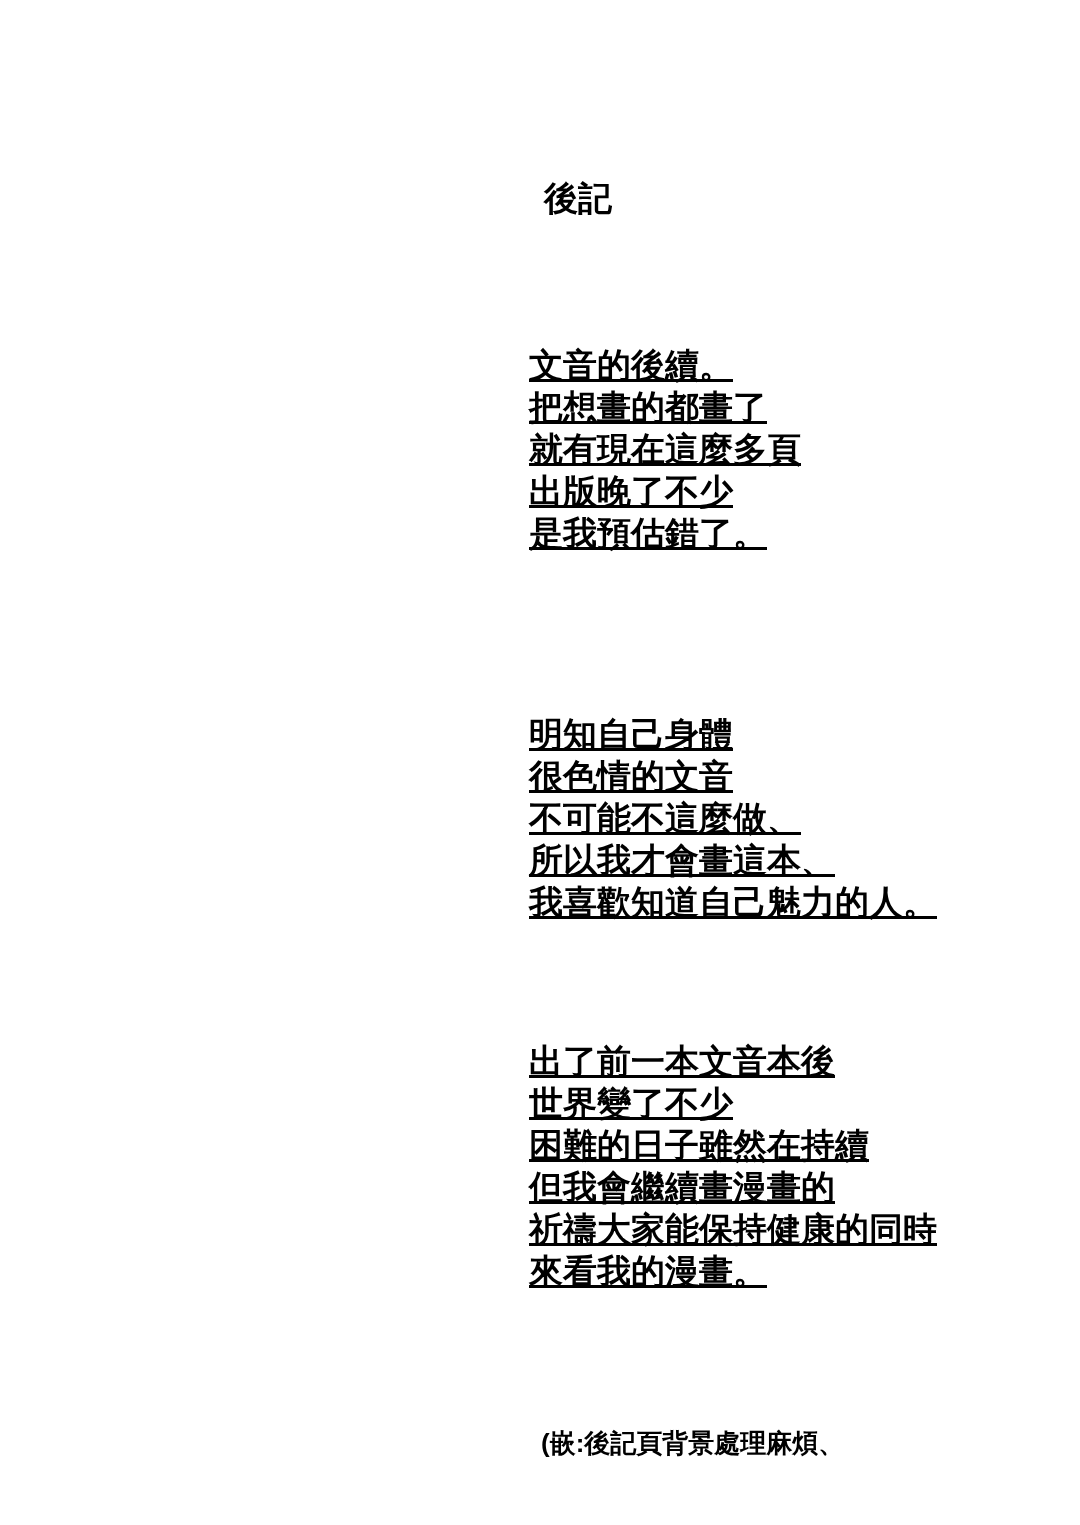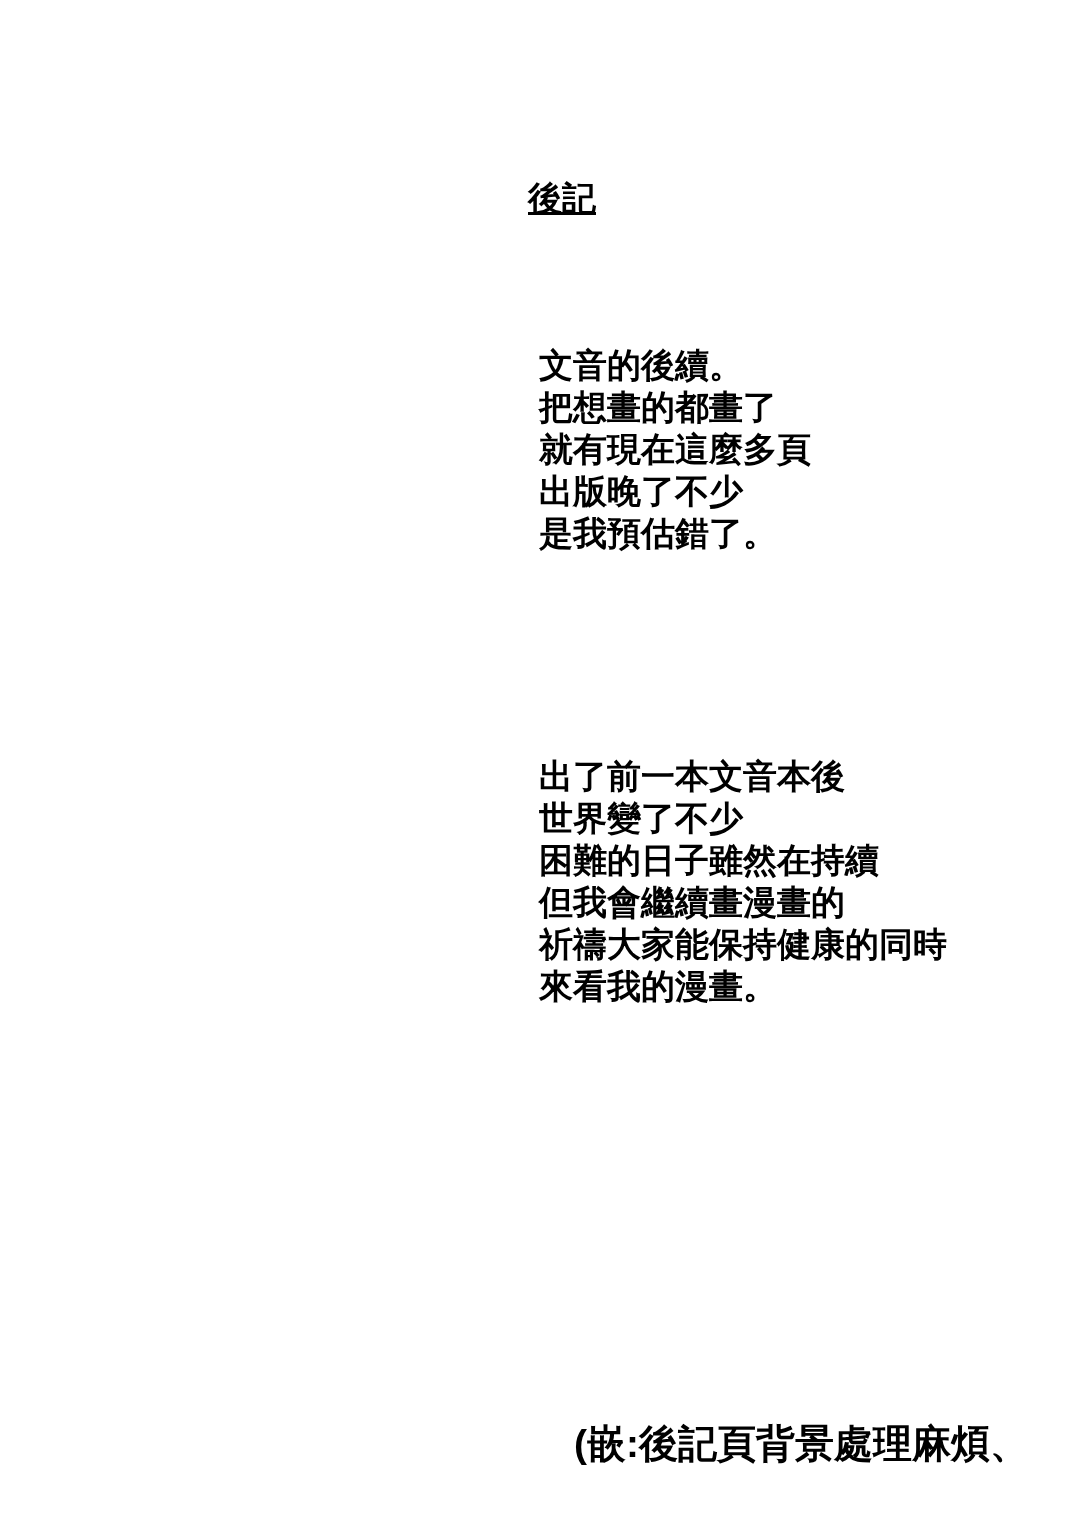--- a/index.html
+++ b/index.html
@@ -27,35 +27,35 @@
   .text-block {
     position: absolute;
     left: 528px;
     top: 135px;
     font-size: 34px;
     line-height: 42px;
     letter-spacing: 0px;
     white-space: pre-line;
   }
   .afterword-title {
-    margin: 0 0 41px 0;
-    text-decoration: underline;
+    margin: 0 0 41px 16px;
   }
   .para {
-    margin: 0 0 33px 11px;
+    margin: 0 0 33px 1px;
     white-space: pre-line;
+    text-decoration: underline;
   }
   .para:last-child {
     margin-bottom: 0;
   }
   .note-block {
     position: absolute;
-    left: 574px;
+    left: 541px;
     top: 1422px;
-    font-size: 39px;
+    font-size: 26px;
     line-height: 43px;
   }
   .note-line-2 {
     padding-left: 6px;
   }
 </style>
 </head>
 <body>
 
 <div class="page">
@@ -63,20 +63,25 @@
   <div class="text-block">
     <div class="afterword-title">後記</div>
 
     <div class="para">文音的後續。
 把想畫的都畫了
 就有現在這麼多頁
 出版晚了不少
 是我預估錯了。</div>
 
 
+    <div class="para">明知自己身體
+很色情的文音
+不可能不這麼做、
+所以我才會畫這本、
+我喜歡知道自己魅力的人。</div>
 
     <div class="para">出了前一本文音本後
 世界變了不少
 困難的日子雖然在持續
 但我會繼續畫漫畫的
 祈禱大家能保持健康的同時
 來看我的漫畫。</div>
 
     
   </div>

